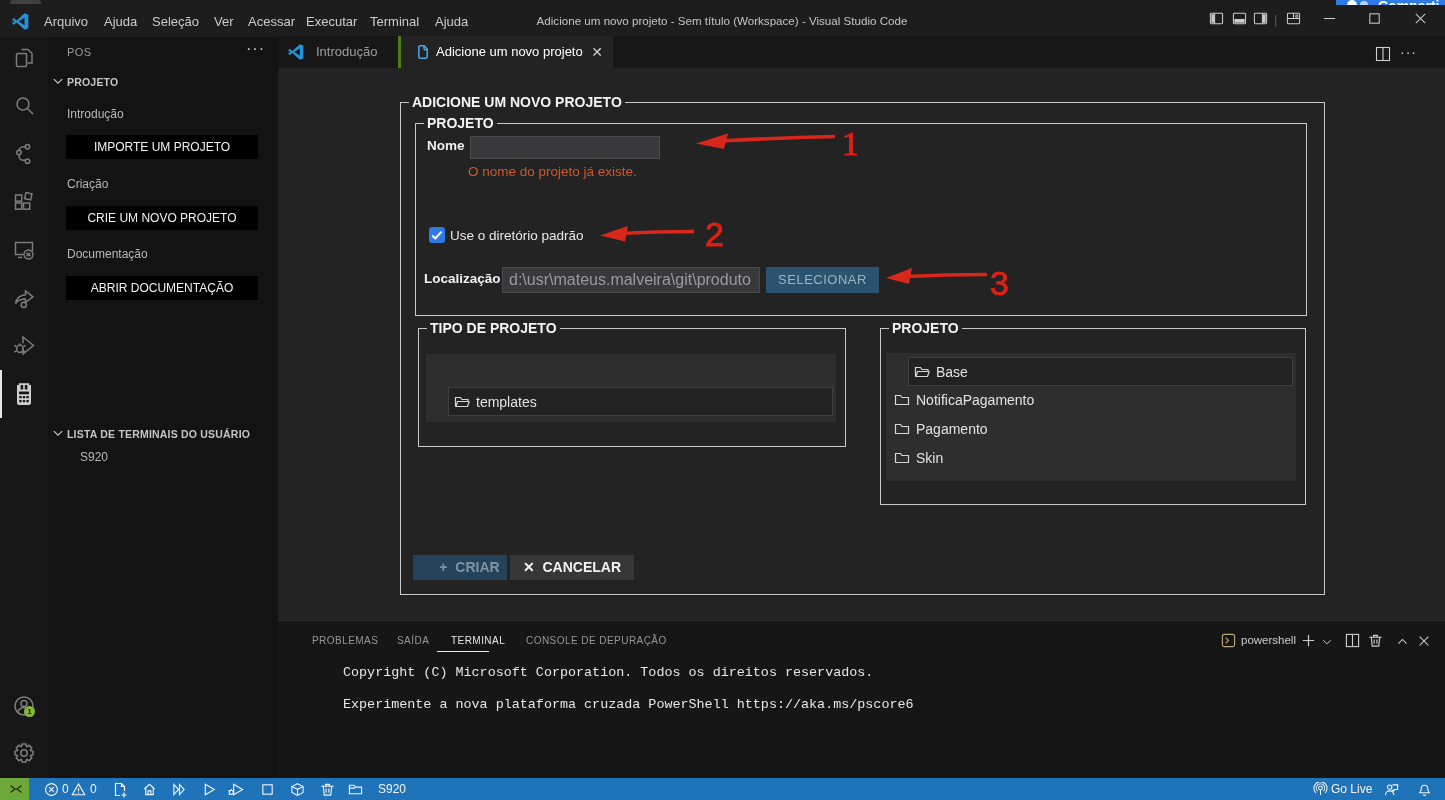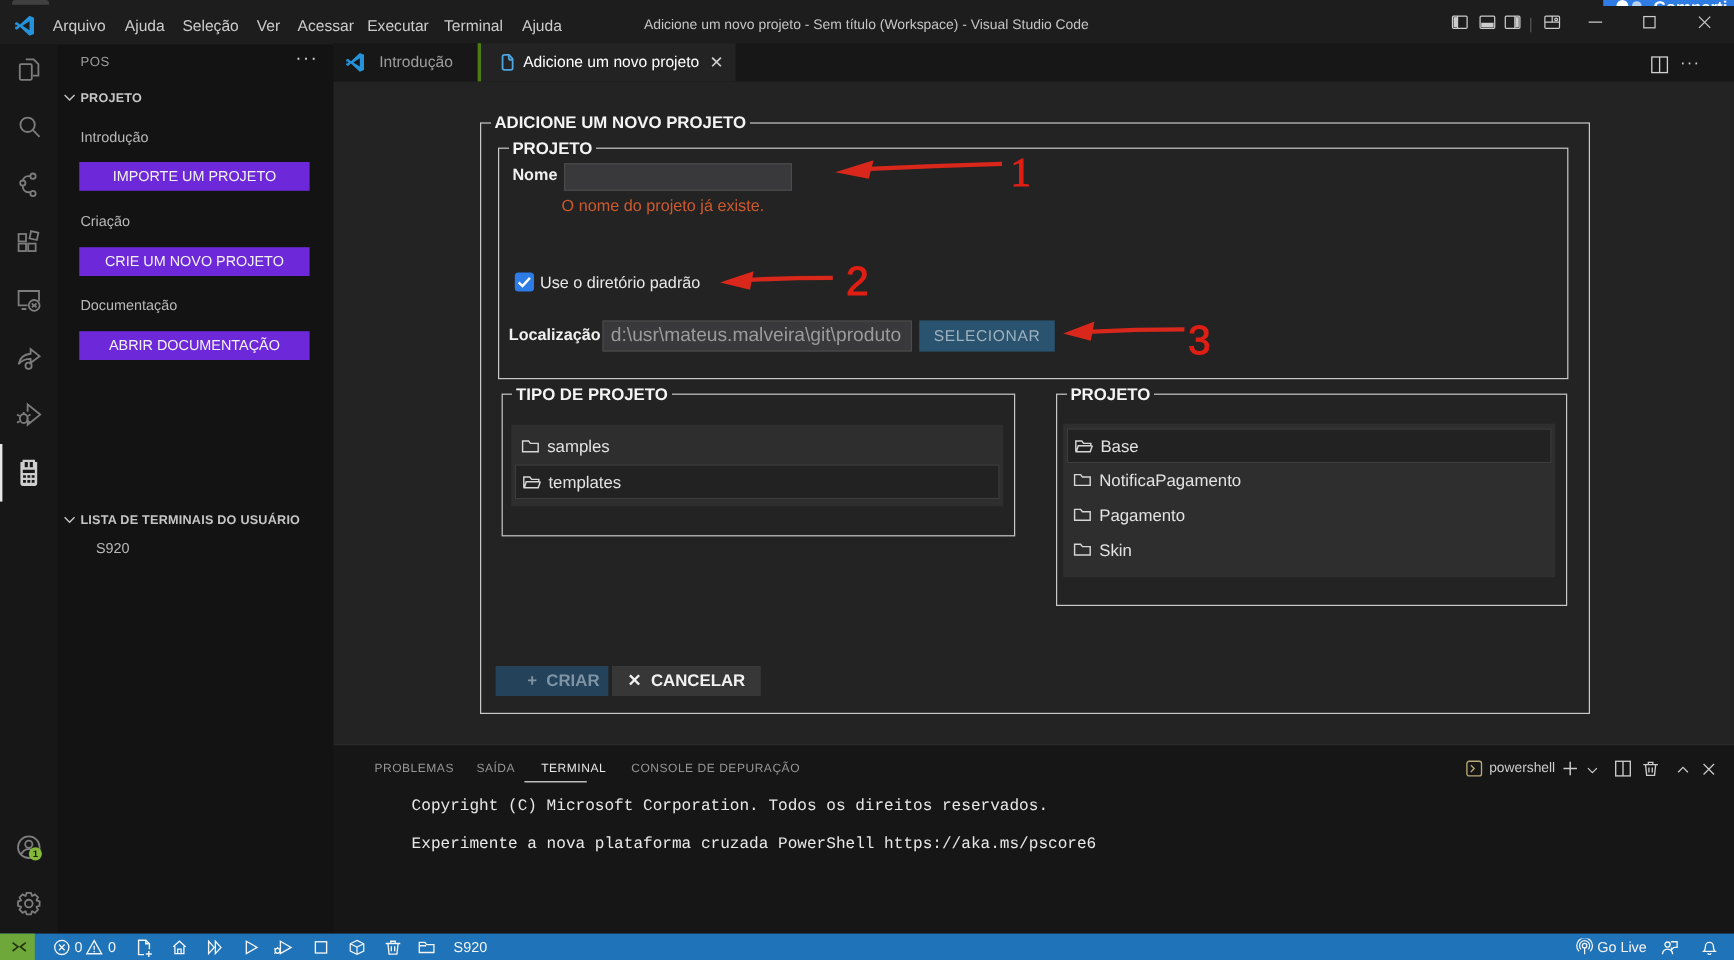--- a/index.html
+++ b/index.html
@@ -22,21 +22,21 @@
   
   #activitybar { left:0; top:37px; width:48px; height:741px; background:#171717; }
   .ab-icon { position:absolute; left:12px; width:24px; height:24px; }
   #ab-active-ind { position:absolute; left:0; top:333px; width:2px; height:48px; background:#e7e7e7; }
   
   #sidebar { left:48px; top:37px; width:230px; height:741px; background:#131313; color:#bfbfbf; }
   #sb-title { position:absolute; left:19px; top:9px; font-size:11px; letter-spacing:.4px; color:#9d9d9d; }
   #sb-dots { position:absolute; left:198px; top:3px; font-size:16px; color:#cccccc; letter-spacing:1px;}
   .sb-sec { position:absolute; left:19px; font-size:10.5px; font-weight:bold; color:#c5c5c5; letter-spacing:.2px; }
   .sb-lbl { position:absolute; left:19px; font-size:12px; color:#b8b8b8; }
-  .sb-btn { position:absolute; left:18px; width:192px; height:24px; background:#6d28d9; color:#f2f2f2;
+  .sb-btn { position:absolute; left:18px; width:192px; height:24px; background:#000000; color:#f2f2f2;
     font-size:12px; text-align:center; line-height:24px; }
   .chev { position:absolute; }
   
   #tabbar { left:278px; top:36px; width:1167px; height:32px; background:#171717; }
   .tab { position:absolute; top:0; height:32px; font-size:13px; }
   #tab1 { left:0; width:123px; background:#171717; border-right:3px solid #4d7c0f; color:#9d9d9d; }
   #tab1 .lbl { position:absolute; left:38px; top:8px; }
   #tab1 svg { position:absolute; left:10px; top:8px; }
   #tab2 { left:123px; width:212px; background:#232323; color:#ffffff; }
   #tab2 .lbl { position:absolute; left:35px; top:8px; }
@@ -48,21 +48,21 @@
   fieldset.fs { position:absolute; border:1px solid #c9c9c9; }
   fieldset.fs legend { color:#f4f4f4; font-weight:bold; font-size:14px; margin-left:8px; padding:0 3px; }
   .flabel { position:absolute; color:#f0f0f0; font-weight:bold; font-size:13.5px; }
   .finput { position:absolute; background:#39393b; border:1px solid #4a4a4a; color:#9b9b9b; font-size:15px; padding:0 6px; line-height:21px; }
   #err { position:absolute; color:#cd5a2e; font-size:13.5px; }
   #chk { position:absolute; width:16px; height:16px; background:#2d7be5; border-radius:3px; color:#fff; text-align:center; font-size:13px; line-height:16px; font-weight:bold;}
   #chklbl { position:absolute; color:#e8e8e8; font-size:13.5px; }
   #selbtn { position:absolute; background:#29536e; color:#9fb2bf; font-size:13px; text-align:center; letter-spacing:.5px; }
   .listbox { position:absolute; background:#2e2e2e; }
   .lrow { position:absolute; left:3px; right:3px; height:29px; color:#e2e2e2; font-size:14px; }
-  .lrow.sel { background:#222222; border:1px solid #3f3f3f; }
+  .lrow.sel { background:#222222; border:1px solid #3f3f3f;margin-left:19px; }
   .lrow svg { position:absolute; left:5px; top:6px; }
   .lrow .t { position:absolute; left:27px; top:6px; }
   .formbtn { position:absolute; height:25px; font-size:14px; font-weight:bold; text-align:center; }
   #btn-criar { background:#24425a; color:#7e93a4;padding-left:19px; }
   #btn-cancelar { background:#373737; color:#f2f2f2; }
   
   #panel { left:278px; top:620px; width:1167px; height:158px; background:#161616; border-top:1px solid #2a2a2a; }
   .ptab { position:absolute; top:14px; font-size:10px; letter-spacing:.45px; color:#969696;padding-left:14px; }
   .ptab.active { color:#e7e7e7; }
   #term-underline { position:absolute; left:159px; top:30px; width:52px; height:1px; background:#e7e7e7; }
@@ -275,26 +275,20 @@
       </div>
     <div id="chklbl" style="left:172px; top:160px;">Use o diretório padrão</div>
     <div class="flabel" style="left:146px; top:203px;">Localização</div>
     <div class="finput" style="left:224px; top:199px; width:258px; height:26px; line-height:24px; font-size:16px;">d:\usr\mateus.malveira\git\produto</div>
     <div id="selbtn" style="left:488px; top:199px; width:113px; height:26px; line-height:26px;">SELECIONAR</div>
 
     <fieldset class="fs" style="left:140px; top:252px; width:428px; height:127px;">
       <legend>TIPO DE PROJETO</legend>
     </fieldset>
     <div class="listbox" style="left:148px; top:286px; width:410px; height:68px;">
-      <div class="lrow" style="top:4px;">
-        <svg width="16" height="16" viewBox="0 0 16 16">
-            <path fill="none" stroke="#d6d6d6" stroke-width="1.2" d="M1.5 3.5 h5 l1.5 2 h6.5 v7 h-13 z"></path>
-          </svg>
-        <span class="t">samples</span>
-      </div>
       <div class="lrow sel" style="top:33px;">
         <svg width="16" height="16" viewBox="0 0 16 16">
             <path fill="none" stroke="#d6d6d6" stroke-width="1.2" d="M1.5 12.5 v-9 h5 l1.5 2 h6 v2 h-10.5 l-1.5 5 h11.5 l1.8 -5.3"></path>
           </svg>
         <span class="t">templates</span>
       </div>
     </div>
 
     <fieldset class="fs" style="left:602px; top:252px; width:426px; height:185px;">
       <legend>PROJETO</legend>

